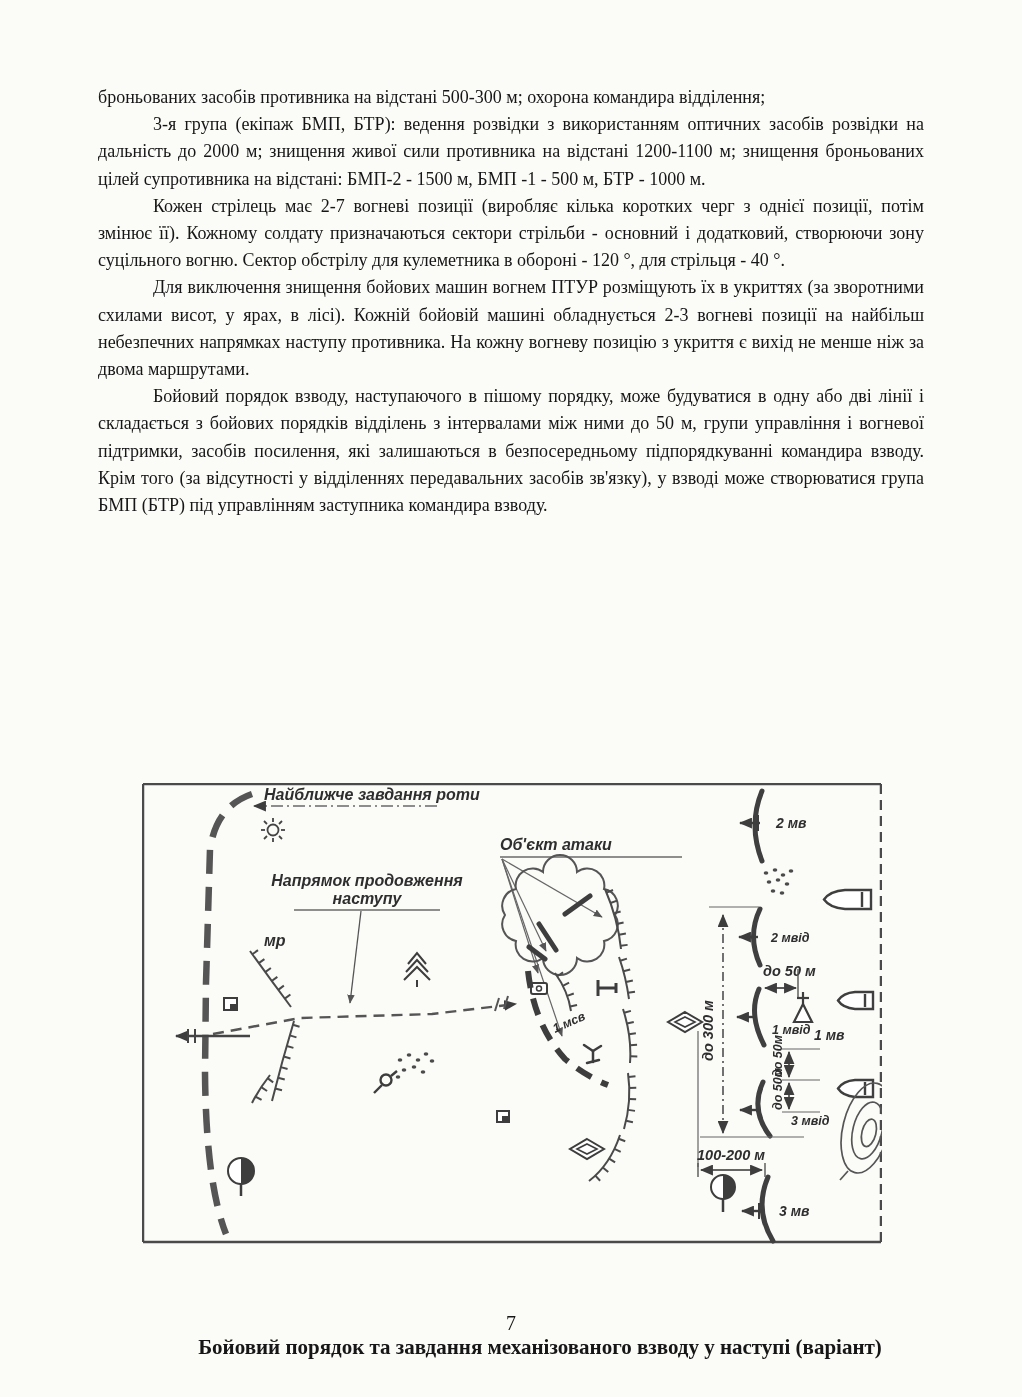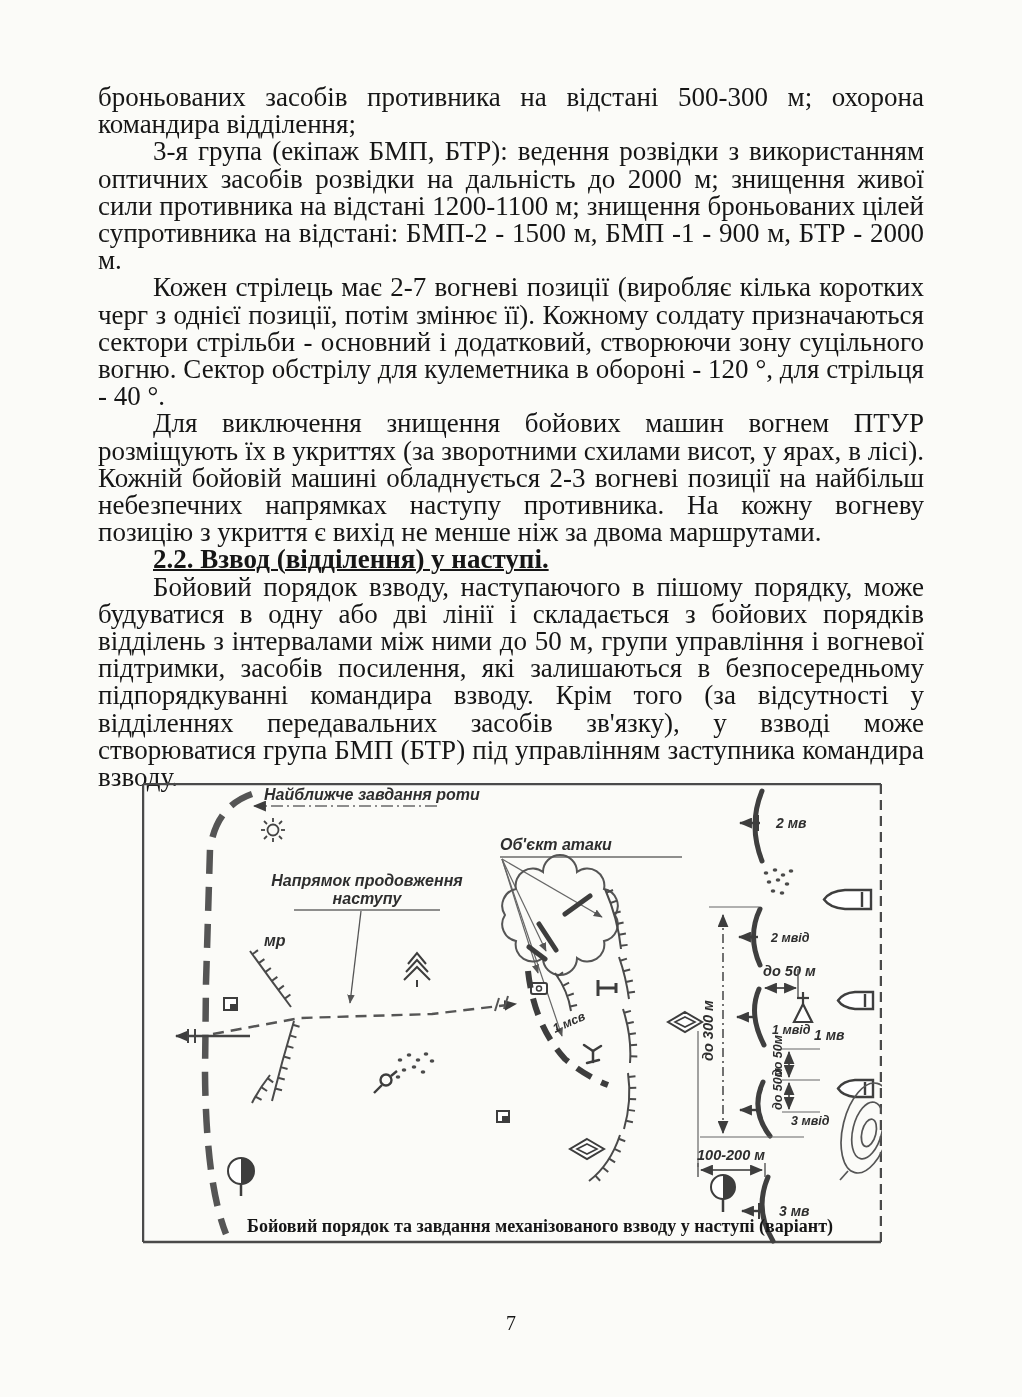--- a/index.html
+++ b/index.html
@@ -1,42 +1,41 @@
 <!DOCTYPE html>
 <html><head>
 <meta charset="utf-8">
 <style>
   html,body{margin:0;padding:0;}
   body{width:1022px;height:1397px;background:#fbfbf8;position:relative;
        font-family:"Liberation Serif", serif;color:#161616;overflow:hidden;}
   .textblock{position:absolute;left:98px;top:84px;width:826px;
-             font-size:27px;line-height:27.2px;text-align:justify;}
+             font-size:18px;line-height:27.2px;text-align:justify;}
   .textblock p{margin:0;text-indent:55px;}
   .textblock p.noindent{text-indent:0;}
   .heading{font-weight:bold;text-indent:55px;margin:0;}
   .heading span{text-decoration:underline;text-decoration-thickness:2px;}
   .figure{position:absolute;left:142px;top:783px;width:740px;height:462px;}
-  .caption{position:absolute;left:170px;top:1216px;width:740px;text-align:center;
-           font-weight:bold;font-size:18px;}
+  .caption{position:absolute;left:170px;top:1335px;width:740px;text-align:center;
+           font-weight:bold;font-size:21px;}
   .pagenum{position:absolute;left:0;top:1312px;width:1022px;text-align:center;font-size:20px;}
   svg text{font-family:"Liberation Sans", sans-serif;font-weight:bold;font-style:italic;fill:#2e2e2e;}
   svg text.lbl{font-size:16px;}
   svg text.lbl-md{font-size:14px;}
   svg text.lbl-sm{font-size:12.5px;}
   svg text.lbl-dim{font-size:14.5px;}
 </style>
 </head>
 <body>
 
 <div class="textblock">
   <p class="noindent">броньованих засобів противника на відстані 500-300 м; охорона командира відділення;</p>
-  <p>3-я група (екіпаж БМП, БТР): ведення розвідки з використанням оптичних засобів розвідки на дальність до 2000 м; знищення живої сили противника на відстані 1200-1100 м; знищення броньованих цілей супротивника на  відстані: БМП-2 - 1500 м, БМП -1 - 900 м, БТР - 2000 м.</p>
+  <p>3-я група (екіпаж БМП, БТР): ведення розвідки з використанням оптичних засобів розвідки на дальність до 2000 м; знищення живої сили противника на відстані 1200-1100 м; знищення броньованих цілей супротивника на  відстані: БМП-2 - 1500 м, БМП -1 - 500 м, БТР - 1000 м.</p>
   <p>Кожен стрілець має 2-7 вогневі позиції (виробляє кілька коротких черг з однієї позиції, потім змінює її). Кожному солдату призначаються сектори стрільби - основний і додатковий, створюючи зону суцільного вогню. Сектор обстрілу для кулеметника в обороні - 120 °, для стрільця - 40 °.</p>
   <p>Для виключення знищення бойових машин вогнем ПТУР розміщують їх в укриттях (за зворотними схилами висот, у ярах, в лісі). Кожній бойовій машині обладнується 2-3 вогневі позиції на найбільш небезпечних напрямках наступу противника. На кожну вогневу позицію з укриття є вихід не менше ніж за двома маршрутами.</p>
-  <p class="heading"><span>2.2. Взвод (відділення) у наступі.</span></p>
   <p>Бойовий порядок взводу, наступаючого в пішому порядку, може будуватися в одну або дві лінії і складається з бойових порядків відділень з інтервалами між ними до 50 м, групи управління і вогневої підтримки, засобів посилення, які залишаються в безпосередньому підпорядкуванні командира взводу. Крім того (за відсутності у відділеннях передавальних засобів зв'язку), у взводі може створюватися група БМП (БТР) під управлінням заступника командира взводу.</p>
 </div>
 
 <svg class="figure" viewBox="0 0 740 462" xmlns="http://www.w3.org/2000/svg">
   <defs>
     <marker id="ah" markerUnits="userSpaceOnUse" markerWidth="13" markerHeight="11" viewBox="0 0 12 10" refX="11" refY="5" orient="auto">
       <path d="M0,0 L12,5 L0,10 Z" fill="#3d3d3d"></path>
     </marker>
     <marker id="ahr" markerUnits="userSpaceOnUse" markerWidth="13" markerHeight="11" viewBox="0 0 12 10" refX="11" refY="5" orient="auto-start-reverse">
       <path d="M0,0 L12,5 L0,10 Z" fill="#3d3d3d"></path>

